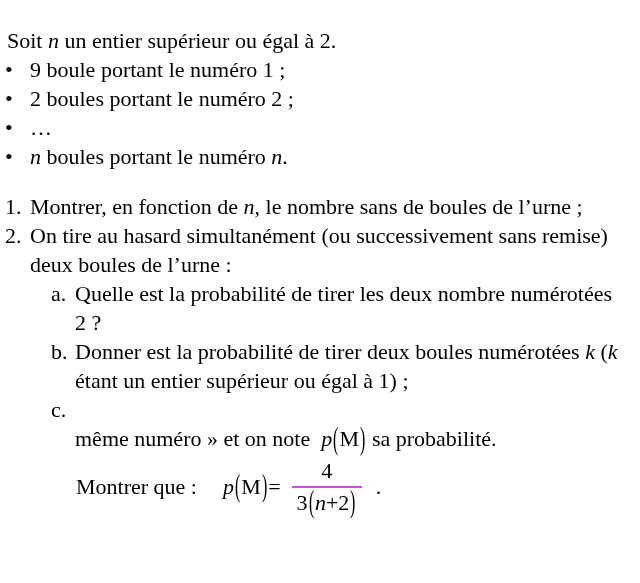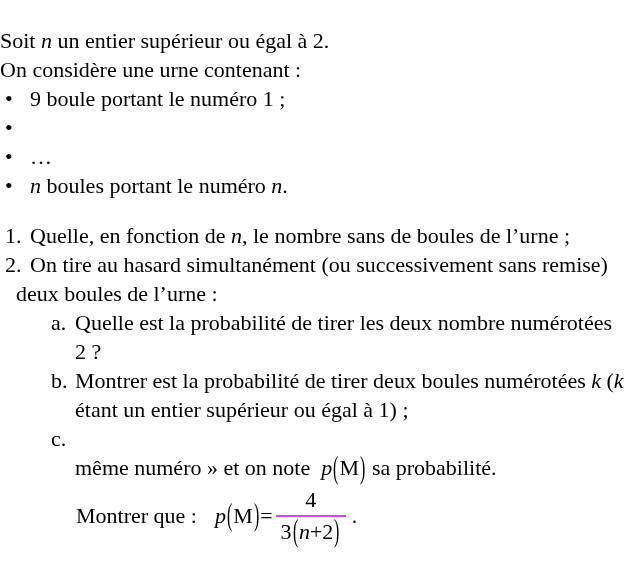--- a/index.html
+++ b/index.html
@@ -6,42 +6,43 @@
   html,body { width:640px; height:583px; }
   body {
     background:#ffffff;
     color:#000000;
     font-family:"Liberation Serif","DejaVu Serif",serif;
     font-size:22px;
     overflow:hidden;
   }
   #doc { padding-top:26px; }
   .row { display:flex; line-height:29px; white-space:pre; }
-  .row.p        { padding-left:0; }
+  .row.p        { padding-left:7px; }
   .row.bullet,
   .row.num      { padding-left:5px; }
   .row.bullet .marker,
   .row.num .marker { width:25px; flex:none; }
-  .row.numcont  { padding-left:16px; }
+  .row.numcont  { padding-left:30px; }
   .row.sub      { padding-left:51px; }
   .row.sub .marker { width:24px; flex:none; }
   .row.subcont  { padding-left:75px; }
   .row.gap      { height:21px; }
   .it { font-style:italic; }
   .bp {
     display:inline-block;
     transform:scale(0.72,1.42);
     transform-origin:50% 55%;
   }
   .formula-row {
     display:flex;
     align-items:center;
     padding-left:76px;
     margin-top:5px;
     white-space:pre;
+    gap:8px;
   }
   .formula-row > span { line-height:normal; }
   .f-prefix { margin-right:18px; }
   .f-lhs { display:inline-block;font-family:Liberation Serif, serif; }
   .frac {
     display:inline-flex;
     flex-direction:column;
     align-items:center;
     text-align:center;
     line-height:24px;
@@ -50,32 +51,31 @@
   .frac .fnum { padding:0 6px 2px 6px; }
   .frac .fden { border-top:2px solid #d946ef; padding:2px 5px 0 5px; }
   .f-suffix { margin-left:6px; }
 </style>
 </head>
 <body style="background: rgb(255, 255, 255); color: rgb(0, 0, 0);">
 
 <div id="doc">
   <div id="text-blocks">
       <div class="row p"><span class="txt"><span>Soit </span><span class="it">n</span><span> un entier supérieur ou égal à 2.</span></span></div>
-      <div class="row p"><span class="txt"><span>On considère une urne contenant :</span></span></div>
       <div class="row bullet"><span class="marker">•</span><span class="txt"><span>9 boule portant le numéro 1 ;</span></span></div>
-      <div class="row bullet"><span class="marker">•</span></div>
+      <div class="row bullet"><span class="marker">•</span><span class="txt"><span>2 boules portant le numéro 2 ;</span></span></div>
       <div class="row bullet"><span class="marker">•</span><span class="txt"><span>…</span></span></div>
       <div class="row bullet"><span class="marker">•</span><span class="txt"><span class="it">n</span><span> boules portant le numéro </span><span class="it">n</span><span>.</span></span></div>
       <div class="row gap"></div>
-      <div class="row num"><span class="marker">1.</span><span class="txt"><span>Quelle, en fonction de </span><span class="it">n</span><span>, le nombre sans de boules de l’urne ;</span></span></div>
+      <div class="row num"><span class="marker">1.</span><span class="txt"><span>Montrer, en fonction de </span><span class="it">n</span><span>, le nombre sans de boules de l’urne ;</span></span></div>
       <div class="row num"><span class="marker">2.</span><span class="txt"><span>On tire au hasard simultanément (ou successivement sans remise)</span></span></div>
       <div class="row numcont"><span class="txt"><span>deux boules de l’urne :</span></span></div>
       <div class="row sub"><span class="marker">a.</span><span class="txt"><span>Quelle est la probabilité de tirer les deux nombre numérotées</span></span></div>
       <div class="row subcont"><span class="txt"><span>2 ?</span></span></div>
-      <div class="row sub"><span class="marker">b.</span><span class="txt"><span>Montrer est la probabilité de tirer deux boules numérotées </span><span class="it">k</span><span> (</span><span class="it">k</span></span></div>
+      <div class="row sub"><span class="marker">b.</span><span class="txt"><span>Donner est la probabilité de tirer deux boules numérotées </span><span class="it">k</span><span> (</span><span class="it">k</span></span></div>
       <div class="row subcont"><span class="txt"><span>étant un entier supérieur ou égal à 1) ;</span></span></div>
       <div class="row sub"><span class="marker">c.</span></div>
       <div class="row subcont"><span class="txt"><span>même numéro » et on note </span><span> </span><span class="it">p</span><span class="bp">(</span><span>M</span><span class="bp">)</span><span> sa probabilité.</span></span></div>
     </div>
 
   <div class="formula-row">
     <span class="f-prefix">Montrer que :</span>
     <span class="f-lhs"><span class="it">p</span><span class="bp">(</span><span>M</span><span class="bp">)</span><span>=</span></span>
     <span class="frac">
       <span class="fnum">4</span>

